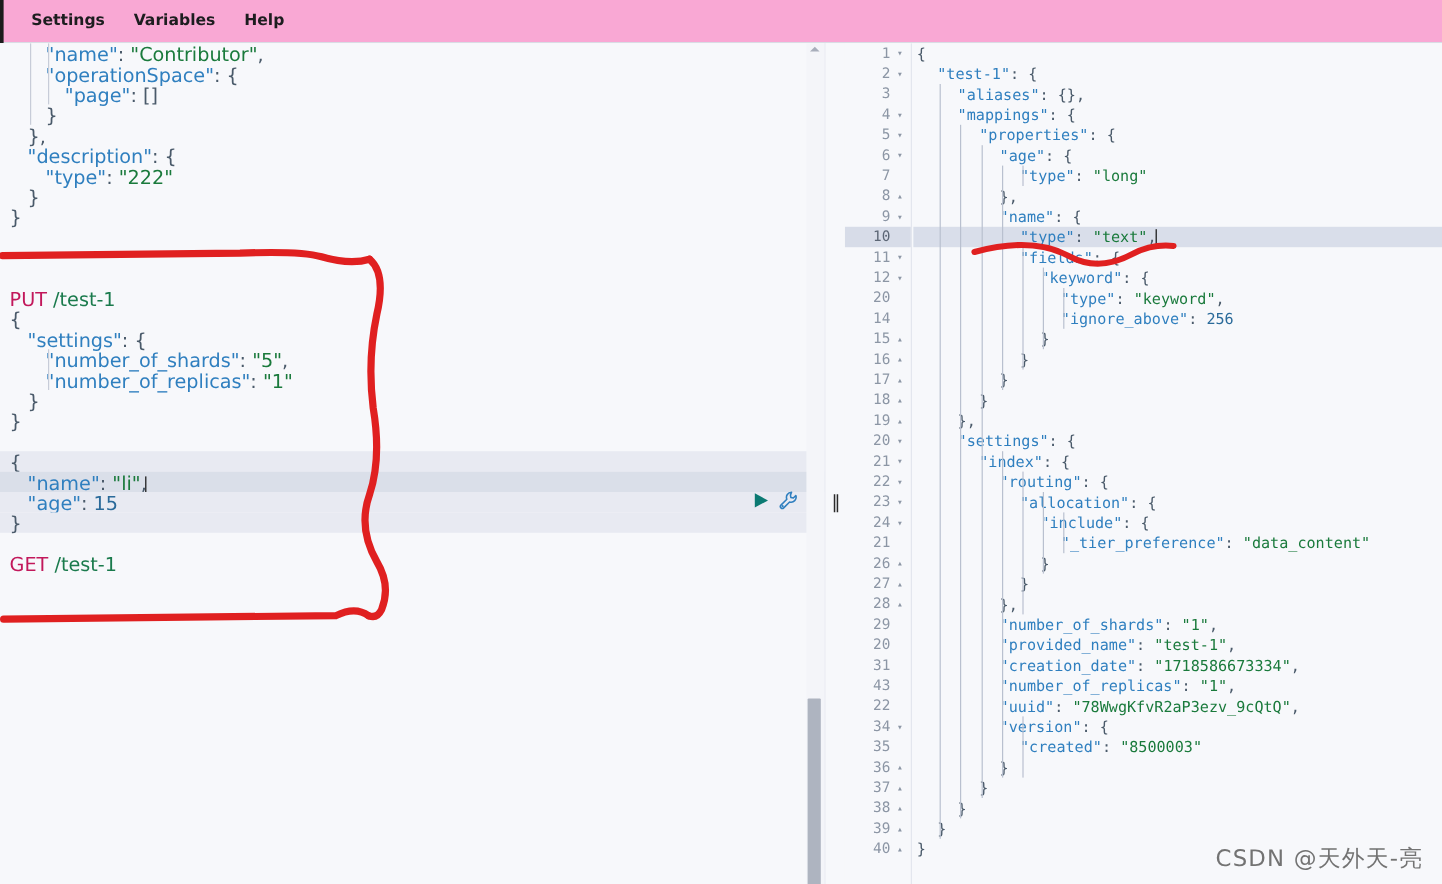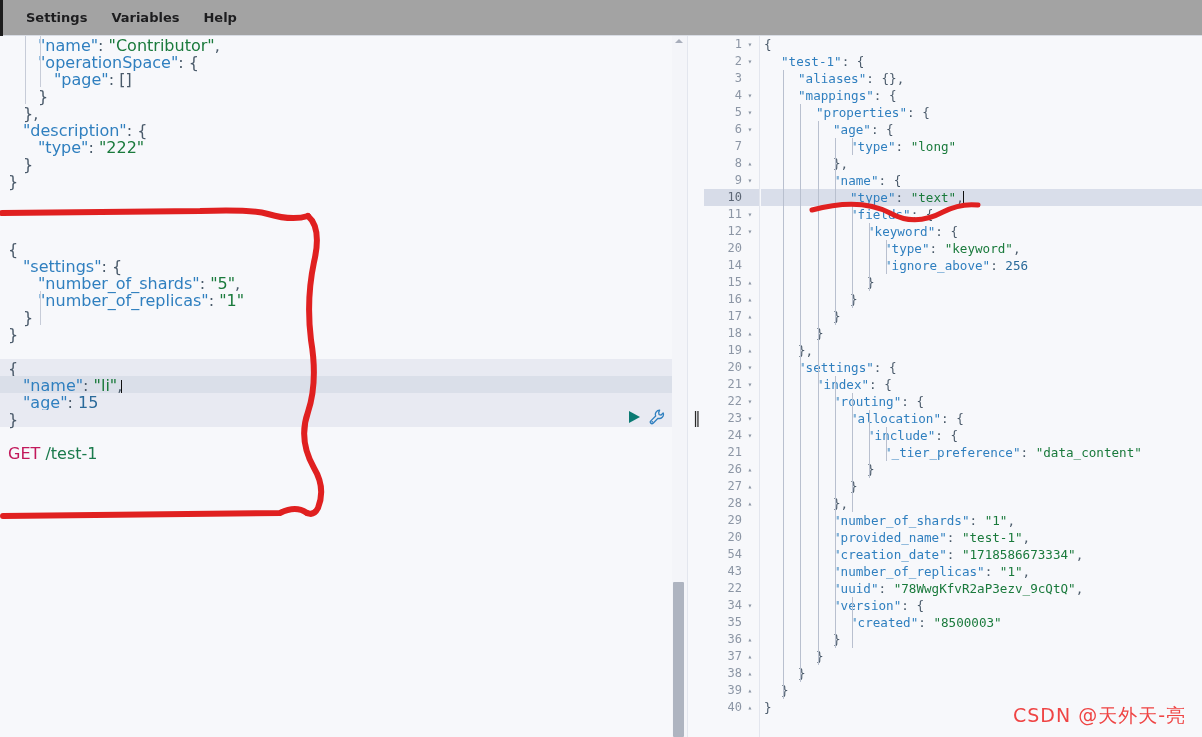--- a/index.html
+++ b/index.html
@@ -14,21 +14,21 @@
     position: relative;
     width: 1202px; height: 737px;
     background: #f7f8fb;
     overflow: hidden;
   }
 
   
   #menubar {
     position: absolute; left: 0; top: 0;
     width: 1202px; height: 36px;
-    background: #a3a3a3;
+    background: #f9a8d4;
     border-bottom: 1px solid #d9dde5;
     display: flex; align-items: center;
     padding-left: 14px;
   }
   #menubar .edge {
     position: absolute; left: 0; top: 0;
     width: 3px; height: 36px;
     background: #1c1c1c;
   }
   .menu-item {
@@ -198,21 +198,21 @@
     pointer-events: none;
     z-index: 20;
   }
 
   
   #watermark {
     position: absolute;
     right: 16px; bottom: 8px;
     font-family: "DejaVu Sans", sans-serif;
     font-size: 19px;
-    color: #ef4444;
+    color: #737373;
     letter-spacing: 1px;
     z-index: 9;
     user-select: none;
   }
 </style>
 </head>
 <body>
 
 <div id="app">
 
@@ -232,20 +232,21 @@
           <div class="lrow"><span style="display:inline-block;width:46px"></span><span class="tok-key">"page"</span><span class="tok-punct">:</span><span class="tok-punct"> </span><span class="tok-punct">[</span><span class="tok-punct">]</span></div>
           <div class="lrow"><span style="display:inline-block;width:30px"></span><span class="tok-punct">}</span></div>
           <div class="lrow"><span style="display:inline-block;width:15px"></span><span class="tok-punct">}</span><span class="tok-punct">,</span></div>
           <div class="lrow"><span style="display:inline-block;width:15px"></span><span class="tok-key">"description"</span><span class="tok-punct">:</span><span class="tok-punct"> </span><span class="tok-punct">{</span></div>
           <div class="lrow"><span style="display:inline-block;width:30px"></span><span class="tok-key">"type"</span><span class="tok-punct">:</span><span class="tok-punct"> </span><span class="tok-str">"222"</span></div>
           <div class="lrow"><span style="display:inline-block;width:15px"></span><span class="tok-punct">}</span></div>
           <div class="lrow"><span style="display:inline-block;width:0px"></span><span class="tok-punct">}</span></div>
           <div class="lrow"><span style="display:inline-block;width:0px"></span></div>
           <div class="lrow"><span style="display:inline-block;width:0px"></span></div>
           <div class="lrow"><span style="display:inline-block;width:0px"></span></div>
+          <div class="lrow"><span style="display:inline-block;width:0px"></span><span class="tok-method">PUT</span> <span class="tok-url">/test-1</span></div>
           <div class="lrow"><span style="display:inline-block;width:0px"></span><span class="tok-punct">{</span></div>
           <div class="lrow"><span style="display:inline-block;width:15px"></span><span class="tok-key">"settings"</span><span class="tok-punct">:</span><span class="tok-punct"> </span><span class="tok-punct">{</span></div>
           <div class="lrow"><span style="display:inline-block;width:30px"></span><span class="tok-key">"number_of_shards"</span><span class="tok-punct">:</span><span class="tok-punct"> </span><span class="tok-str">"5"</span><span class="tok-punct">,</span></div>
           <div class="lrow"><span style="display:inline-block;width:30px"></span><span class="tok-key">"number_of_replicas"</span><span class="tok-punct">:</span><span class="tok-punct"> </span><span class="tok-str">"1"</span></div>
           <div class="lrow"><span style="display:inline-block;width:15px"></span><span class="tok-punct">}</span></div>
           <div class="lrow"><span style="display:inline-block;width:0px"></span><span class="tok-punct">}</span></div>
           <div class="lrow"><span style="display:inline-block;width:0px"></span></div>
           <div class="lrow blk-sel"><span style="display:inline-block;width:0px"></span><span class="tok-punct">{</span></div>
           <div class="lrow blk-cur"><span style="display:inline-block;width:15px"></span><span class="tok-key">"name"</span><span class="tok-punct">:</span><span class="tok-punct"> </span><span class="tok-str">"li"</span><span class="tok-punct">,</span><span class="caret"></span></div>
           <div class="lrow blk-sel"><span style="display:inline-block;width:15px"></span><span class="tok-key">"age"</span><span class="tok-punct">:</span><span class="tok-punct"> </span><span class="tok-num">15</span></div>
@@ -305,21 +306,21 @@
           <div class="gline">21<span class="fold">▾</span></div>
           <div class="gline">22<span class="fold">▾</span></div>
           <div class="gline">23<span class="fold">▾</span></div>
           <div class="gline">24<span class="fold">▾</span></div>
           <div class="gline">21</div>
           <div class="gline">26<span class="fold">▴</span></div>
           <div class="gline">27<span class="fold">▴</span></div>
           <div class="gline">28<span class="fold">▴</span></div>
           <div class="gline">29</div>
           <div class="gline">20</div>
-          <div class="gline">54</div>
+          <div class="gline">31</div>
           <div class="gline">43</div>
           <div class="gline">22</div>
           <div class="gline">34<span class="fold">▾</span></div>
           <div class="gline">35</div>
           <div class="gline">36<span class="fold">▴</span></div>
           <div class="gline">37<span class="fold">▴</span></div>
           <div class="gline">38<span class="fold">▴</span></div>
           <div class="gline">39<span class="fold">▴</span></div>
           <div class="gline">40<span class="fold">▴</span></div>
         </div>

